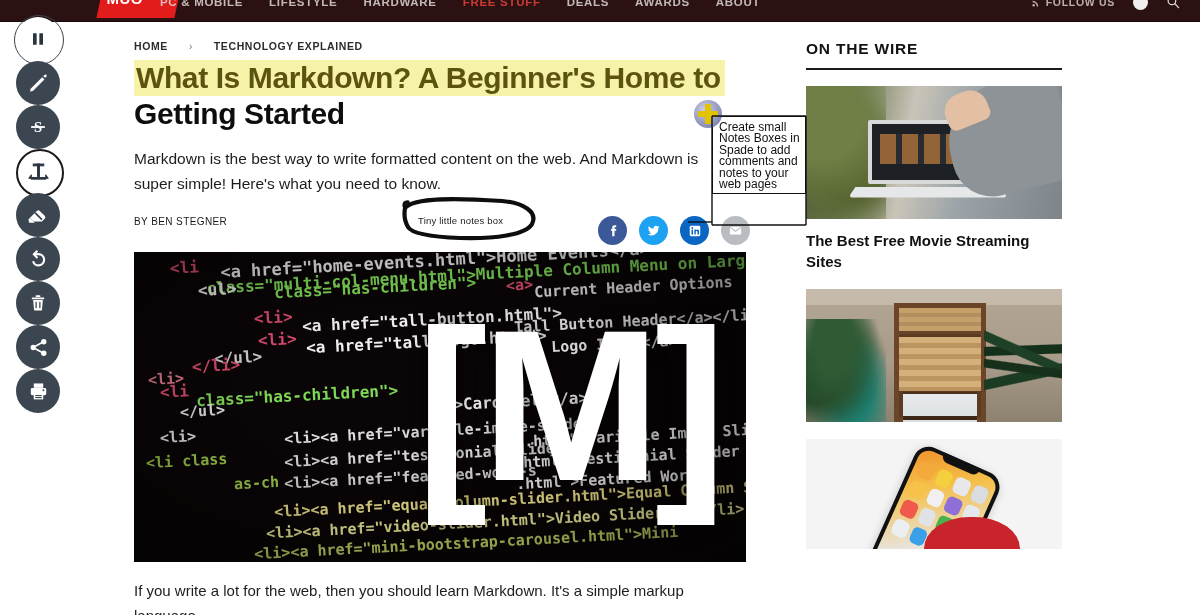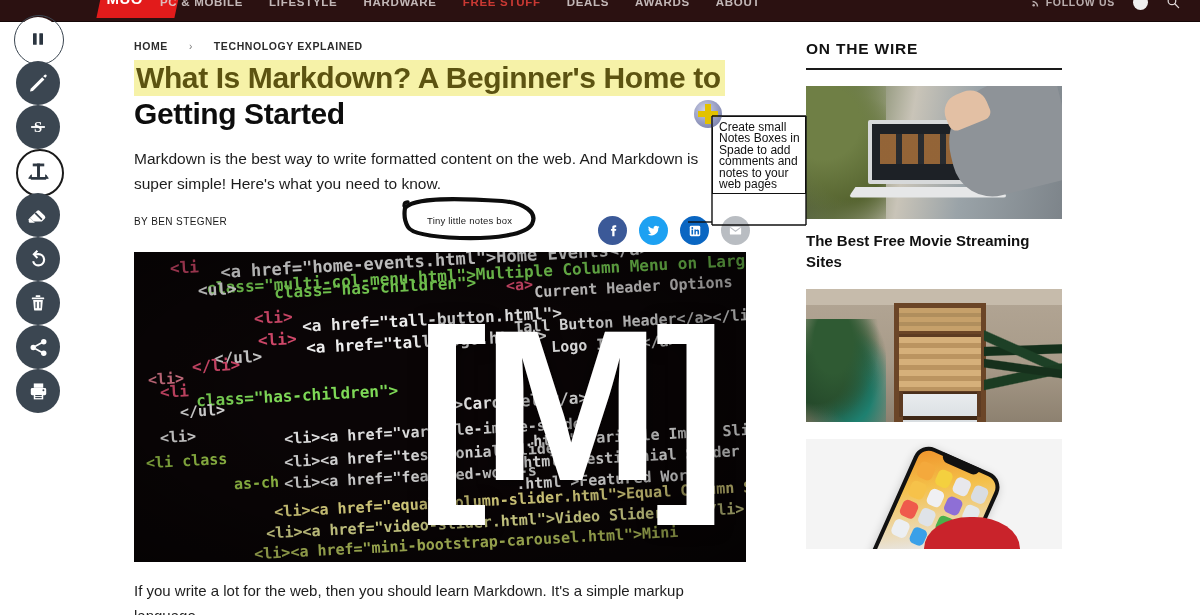--- a/index.html
+++ b/index.html
@@ -326,21 +326,21 @@
   .note-handle .cross i {
     position: absolute; background: #e3c200; display: block;
   }
   .note-handle .cross .h { left: 1px; top: 8px; width: 20px; height: 6px; }
   .note-handle .cross .v { top: 1px; left: 8px; height: 20px; width: 6px; }
 
   .pen-circle {
     position: absolute; left: 398px; top: 196px; width: 146px; height: 46px;
   }
   .pen-label {
-    position: absolute; left: 427px; top: 215px;
+    position: absolute; left: 418px; top: 215px;
     font-size: 9.5px; color: #1a1a1a; letter-spacing: 0.2px;
     font-family: "Liberation Sans", sans-serif;
     white-space: nowrap;
   }
 </style>
 </head>
 <body>
 
 <div id="page">
 

